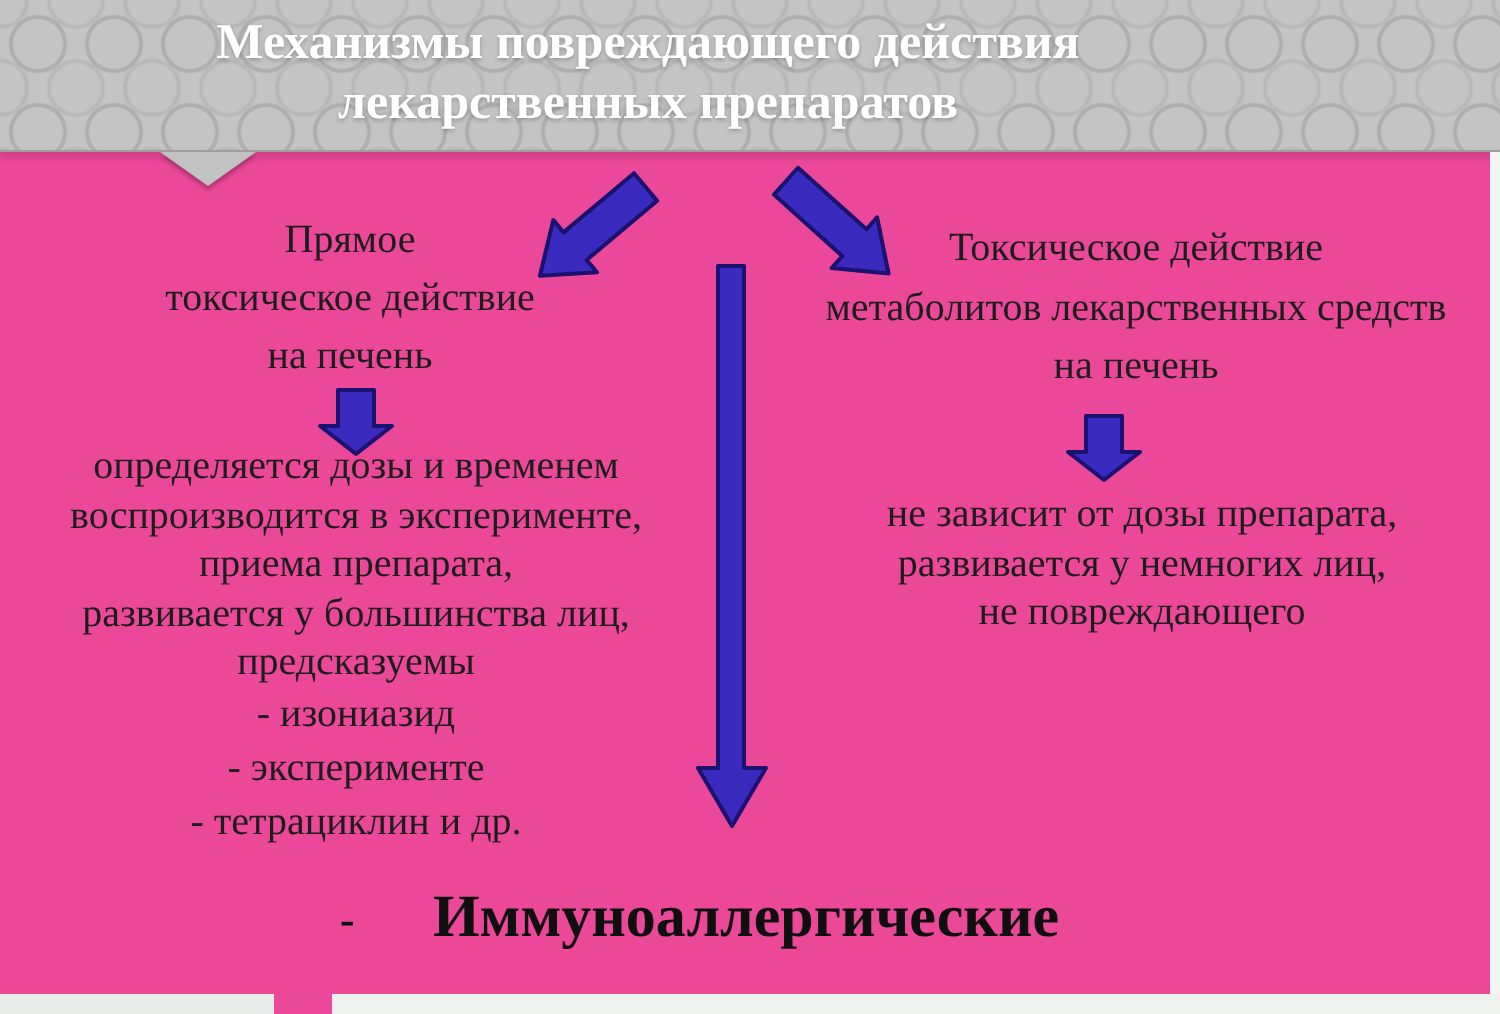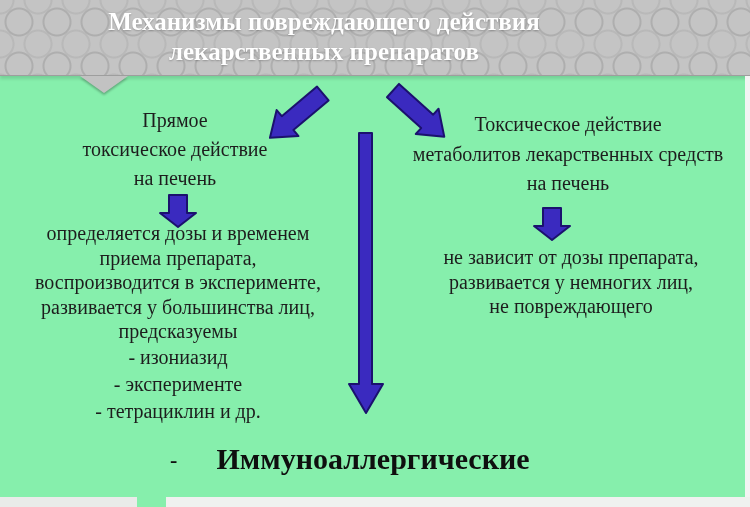--- a/index.html
+++ b/index.html
@@ -1,19 +1,19 @@
 <!DOCTYPE html>
 <html><head>
 <meta charset="utf-8">
 <style>
   html,body{margin:0;padding:0;background:#fff;}
   .slide{
     position:relative;
     width:750px;height:507px;
-    background:#86efac;
+    background:#ec4899;
     overflow:hidden;
     font-family:"Liberation Serif","DejaVu Serif",serif;
     color:#1d1d1d;
   }
   
   .header{
     position:absolute;left:0;top:0;width:750px;height:75px;
     background-color:#c4c4c4;
     background-image:
       radial-gradient(circle, rgba(255,255,255,0) 12px, rgba(140,140,140,0.38) 13px, rgba(140,140,140,0.38) 14px, rgba(255,255,255,0) 15px),
@@ -94,22 +94,22 @@
     <div>токсическое действие</div>
     <div>на печень</div>
   </div>
 
   <svg class="arrow arrow-small-left" width="38" height="34" viewBox="0 0 38 34">
     <path d="M10,1 H28 V19 H37 L19,33 L1,19 H10 Z" fill="#3a2abf"></path>
   </svg>
 
   <div class="block left-details">
     <div>определяется дозы и временем</div>
+    <div>воспроизводится в эксперименте,</div>
     <div>приема препарата,</div>
-    <div>воспроизводится в эксперименте,</div>
     <div>развивается у большинства лиц,</div>
     <div>предсказуемы</div>
     <div class="example">- изониазид</div>
     <div class="example">- эксперименте</div>
     <div class="example">- тетрациклин и др.</div>
   </div>
 
   <svg class="arrow arrow-long" width="38" height="283" viewBox="0 0 38 283">
     <path d="M12,1 H25 V252 H36 L19,281 L2,252 H12 Z" fill="#3a2abf"></path>
   </svg>

